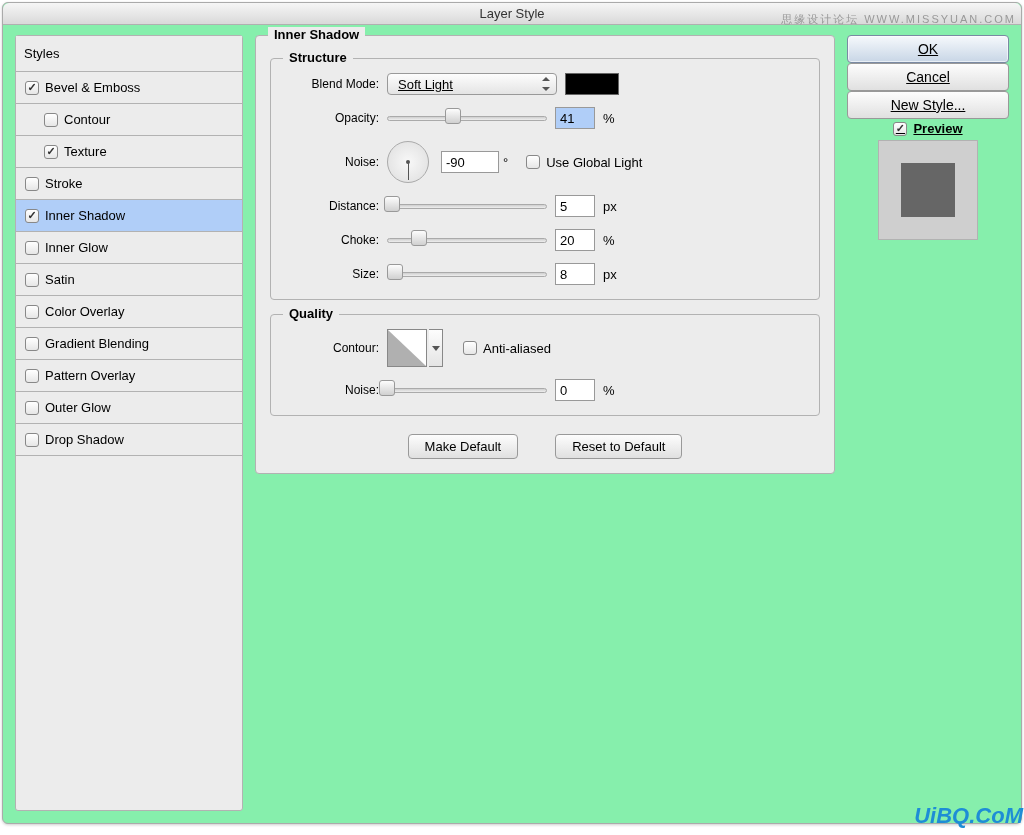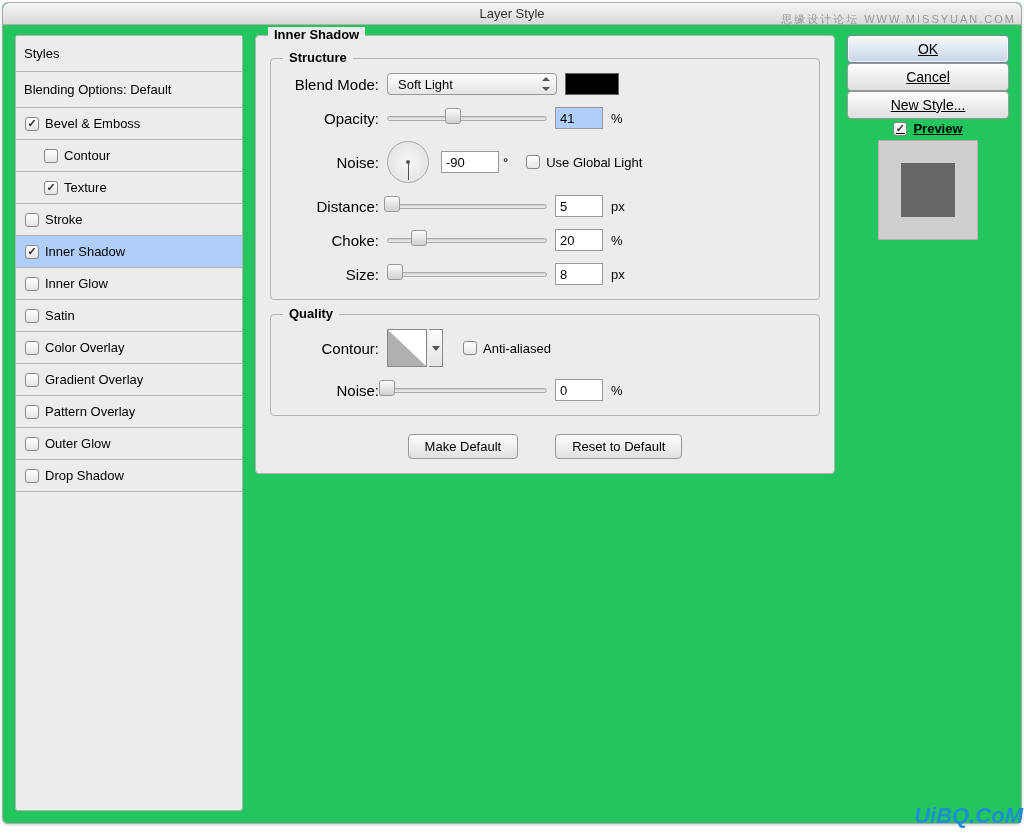--- a/index.html
+++ b/index.html
@@ -1,48 +1,48 @@
 <!DOCTYPE html>
 <html><head>
 <meta charset="utf-8">
 <style>
 * { box-sizing: border-box; margin: 0; padding: 0; font-family: "Lucida Grande", Arial, sans-serif; font-size: 13px; }
 body { background: #fff; width: 1024px; height: 835px; overflow: hidden; }
 .watermark-top { position: absolute; top: 12px; right: 8px; font-size: 11px; color: #999; letter-spacing: 2px; font-family: Arial; }
 .watermark-bottom { position: absolute; bottom: 6px; right: 1px; font-size: 22px; font-weight: bold; color: #1e8dd6; font-style: italic; }
 
-.window { width: 1020px; height: 822px; margin: 2px auto 0; border: 1px solid #aaa; border-radius: 6px; background: #22c55e; box-shadow: 0 1px 3px rgba(0,0,0,0.2); display: flex; flex-direction: column; }
+.window { width: 1020px; height: 822px; margin: 2px auto 0; border: 1px solid #aaa; border-radius: 6px; background: #86efac; box-shadow: 0 1px 3px rgba(0,0,0,0.2); display: flex; flex-direction: column; }
 .titlebar { height: 22px; background: linear-gradient(#f6f6f6,#d9d9d9); border-bottom: 1px solid #b0b0b0; border-radius: 6px 6px 0 0; display: flex; align-items: center; justify-content: center; font-size: 13px; color: #333; }
 .body { flex: 1; display: flex; padding: 10px 12px 12px 12px; gap: 12px; }
 
 
 .sidebar { width: 228px; border: 1px solid #b2b2b2; border-radius: 3px; background: #ececec; display: flex; flex-direction: column; }
 .sidebar-header { padding: 10px 8px; border-bottom: 1px solid #b2b2b2; background: #ececec; font-size: 13px; }
 .sidebar-item { padding: 8px 9px; border-bottom: 1px solid #b2b2b2; display: flex; align-items: center; gap: 6px; cursor: pointer; }
 .sidebar-item.indent { padding-left: 28px; }
 .sidebar-item.selected { background: #b0cef8; }
 .sidebar-fill { flex: 1; }
 .chk { width: 14px; height: 14px; border: 1px solid #888; border-radius: 3px; background: linear-gradient(#fff,#e6e6e6); display: inline-flex; align-items: center; justify-content: center; flex-shrink: 0; }
 .chk.on::after { content: "✓"; font-size: 11px; color: #333; font-weight: bold; line-height: 1; }
 
 
 .main { flex: 1; display: flex; flex-direction: column; gap: 14px; }
 .groupbox { border: 1px solid #b2b2b2; border-radius: 4px; padding: 14px 12px 12px 12px; position: relative; background: #ececec; }
 .groupbox.outer { padding: 22px 14px 14px 14px; }
 .groupbox-title { position: absolute; top: -9px; left: 12px; background: #ececec; padding: 0 6px; font-weight: bold; font-size: 13px; }
 .row { display: flex; align-items: center; margin-bottom: 12px; }
-.label { width: 104px; text-align: right; padding-right: 8px; font-size: 15px; }
-.select { border: 1px solid #999; border-radius: 4px; background: linear-gradient(#fdfdfd,#e4e4e4); height: 22px; display: flex; align-items: center; padding: 0 24px 0 10px; font-size: 13px; position: relative; width: 170px; }
+.label { width: 104px; text-align: right; padding-right: 8px; font-size: 12px; }
+.select { border: 1px solid #999; border-radius: 4px; background: linear-gradient(#fdfdfd,#e4e4e4); height: 22px; display: flex; align-items: center; padding: 0 24px 0 10px; font-size: 13px; position: relative; width: 170px; text-decoration: underline; }
 .select::after { content: ""; position: absolute; right: 6px; top: 3px; width: 0; height: 0; border-left: 4px solid transparent; border-right: 4px solid transparent; border-bottom: 4px solid #555; }
 .select::before { content: ""; position: absolute; right: 6px; bottom: 3px; width: 0; height: 0; border-left: 4px solid transparent; border-right: 4px solid transparent; border-top: 4px solid #555; }
 .swatch { width: 54px; height: 22px; background: #000; border: 1px solid #666; margin-left: 8px; }
 .slider { position: relative; width: 160px; height: 22px; display: flex; align-items: center; }
 .track { height: 5px; background: linear-gradient(#cfcfcf,#eee); border: 1px solid #aaa; border-radius: 3px; width: 100%; }
 .handle { position: absolute; top: 1px; width: 16px; height: 16px; background: linear-gradient(#fdfdfd,#d0d0d0); border: 1px solid #999; border-radius: 3px; transform: translateX(-50%); }
-.input { width: 48px; height: 22px; border: 1px solid #999; background: #fff; padding: 2px 4px; font-size: 13px; margin-left: 8px; }
+.input { width: 40px; height: 22px; border: 1px solid #999; background: #fff; padding: 2px 4px; font-size: 13px; margin-left: 8px; }
 .input.hl { background: #b0cef8; }
 .unit { margin-left: 8px; font-size: 13px; }
 .angle { width: 42px; height: 42px; border: 1px solid #aaa; border-radius: 50%; background: radial-gradient(#f8f8f8,#ddd); position: relative; }
 .angle .dot { position: absolute; width: 4px; height: 4px; background: #555; border-radius: 50%; left: 50%; top: 50%; transform: translate(-50%,-50%); }
 .angle .line { position: absolute; left: 50%; top: 50%; width: 1px; height: 18px; background: #555; transform-origin: top; transform: rotate(0deg); }
 .small-check { display: flex; align-items: center; gap: 6px; font-size: 13px; }
 
 .contour-swatch { width: 40px; height: 38px; border: 1px solid #888; background: #fff; position: relative; margin-right: 2px; }
 .contour-swatch::before { content: ""; position: absolute; left: 0; bottom: 0; width: 0; height: 0; border-left: 38px solid transparent; border-bottom: 36px solid #b0b0b0; transform: scaleX(-1); }
 .contour-arrow { width: 14px; height: 38px; border: 1px solid #888; border-left: none; background: linear-gradient(#fdfdfd,#e4e4e4); display: flex; align-items: center; justify-content: center; }
@@ -64,21 +64,20 @@
 <div class="watermark-top">思缘设计论坛  WWW.MISSYUAN.COM</div>
 
 <div class="window">
   <div class="titlebar">
     <span>Layer Style</span>
   </div>
   <div class="body">
 
     <div class="sidebar">
       <div class="sidebar-header">Styles</div>
-      <div class="sidebar-header">Blending Options: Default</div>
 
       <div class="sidebar-item">
         <span class="chk on"></span>
         <span>Bevel &amp; Emboss</span>
       </div>
       <div class="sidebar-item indent">
         <span class="chk"></span>
         <span>Contour</span>
       </div>
       <div class="sidebar-item indent">
@@ -100,21 +99,21 @@
       <div class="sidebar-item">
         <span class="chk"></span>
         <span>Satin</span>
       </div>
       <div class="sidebar-item">
         <span class="chk"></span>
         <span>Color Overlay</span>
       </div>
       <div class="sidebar-item">
         <span class="chk"></span>
-        <span>Gradient Overlay</span>
+        <span>Gradient Blending</span>
       </div>
       <div class="sidebar-item">
         <span class="chk"></span>
         <span>Pattern Overlay</span>
       </div>
       <div class="sidebar-item">
         <span class="chk"></span>
         <span>Outer Glow</span>
       </div>
       <div class="sidebar-item">

